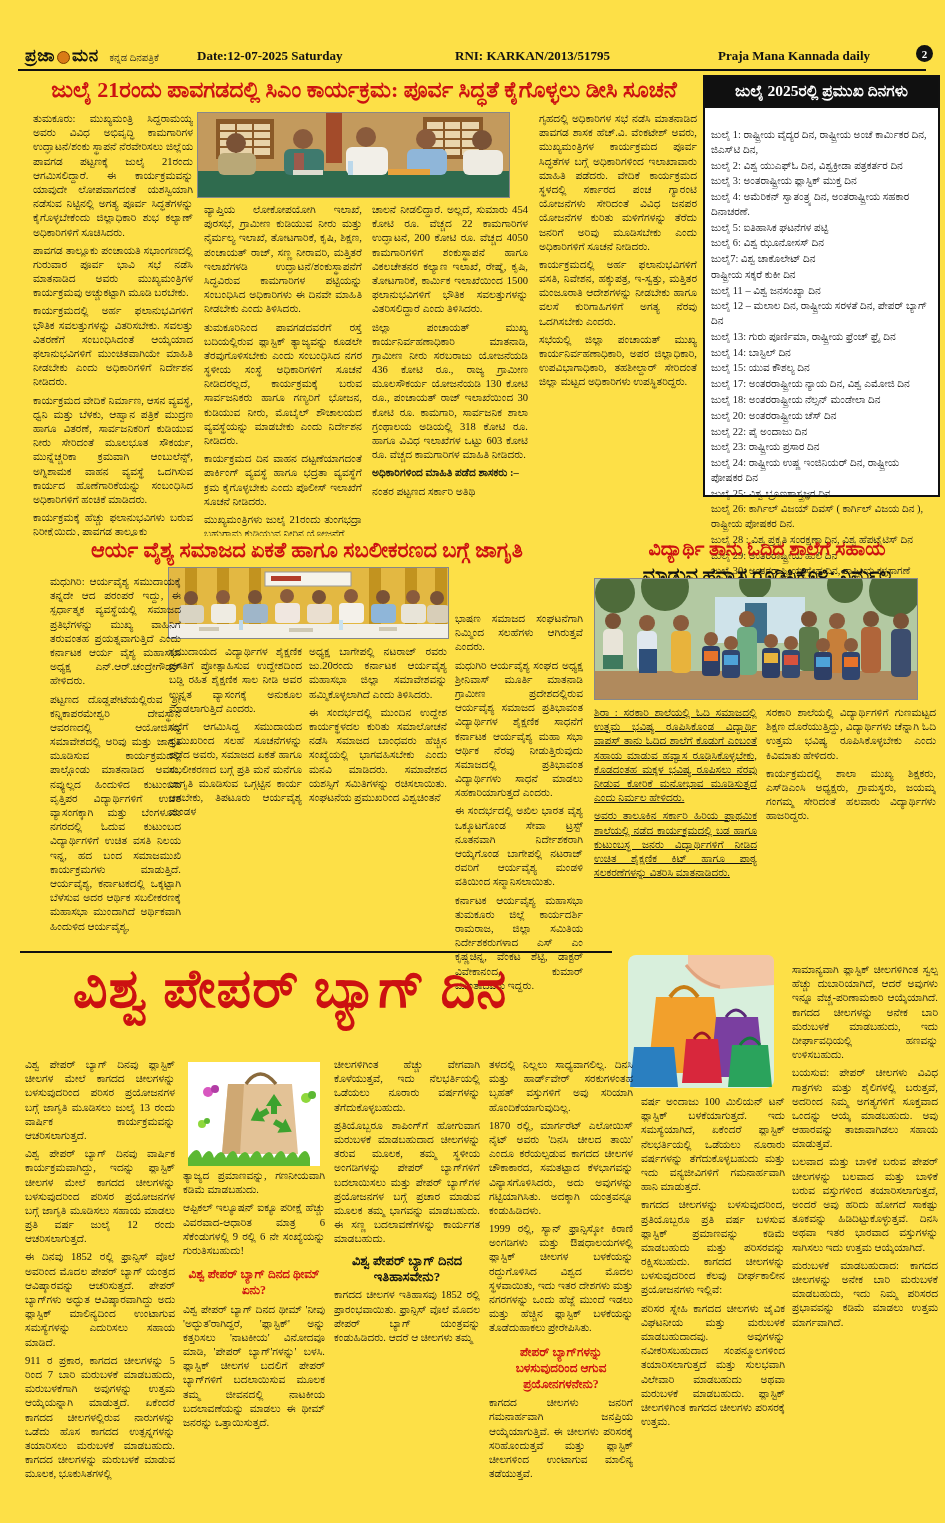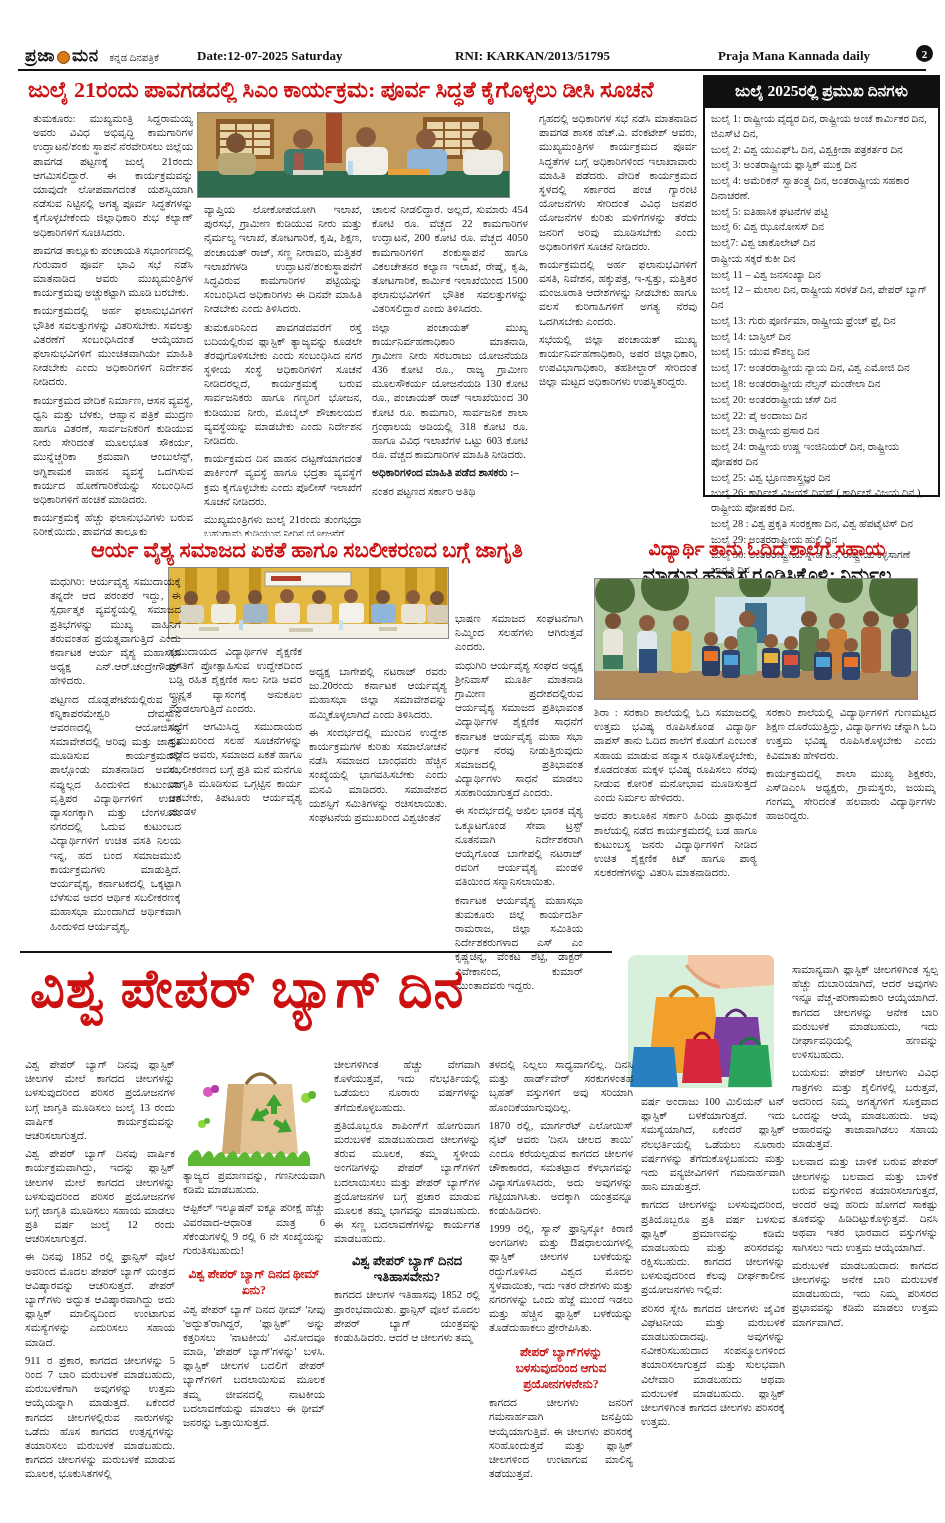--- a/index.html
+++ b/index.html
@@ -1,45 +1,45 @@
 <!DOCTYPE html>
 <html><head>
 <meta charset="utf-8">
 <style>
   html,body{margin:0;padding:0;background:#e8e8e8;}
-  .page{position:relative;width:945px;height:1523px;background:#ffffff;margin:0 auto;overflow:hidden;
+  .page{position:relative;width:945px;height:1523px;background:#fde047;margin:0 auto;overflow:hidden;
         font-family:"Liberation Serif","DejaVu Serif",serif;color:#191919;}
   .abs{position:absolute;}
   
   .masthead-logo{font-weight:bold;font-size:17px;letter-spacing:.5px;color:#111;}
   .masthead-sub{font-size:10px;color:#222;}
   .hdr-meta{font-weight:bold;font-size:13px;color:#111;}
   .page-badge{width:17px;height:17px;border-radius:50%;background:#111;color:#fff;font-size:11px;
               font-weight:bold;display:flex;align-items:center;justify-content:center;}
   .hdr-rule{left:18px;top:69px;width:908px;height:0;border-top:2px solid #111;}
   .emblem{display:inline-block;width:11px;height:11px;border-radius:50%;background:#d97b16;
           border:1.5px solid #7a3c00;vertical-align:middle;margin:0 2px;}
   
-  .headline-red{color:#cc1111;font-weight:bold;}
+  .headline-red{color:#cc1111;font-weight:bold;text-align:center;}
   .headline-black{color:#111;font-weight:bold;}
   .main-headline{font-size:22px;line-height:1.2;white-space:nowrap;}
   .mid-headline{font-size:21px;text-align:center;white-space:nowrap;}
   .right-headline{font-size:19px;text-align:center;line-height:1.35;}
   .big-headline{font-size:54px;line-height:1.0;letter-spacing:1px;}
   
   .col{font-size:10.6px;line-height:1.34;text-align:justify;overflow:hidden;color:#141414;}
   .col p{margin:0 0 4px 0;}
   .bold-line{font-weight:bold;}
   .sub-q{color:#cc1111;font-weight:bold;text-align:center;font-size:12px;line-height:1.35;margin:4px 0;}
   .sub-q-black{color:#111;font-weight:bold;text-align:center;font-size:13px;margin:3px 0;}
   
   .days-box{left:703px;top:75px;width:237px;height:422px;border:2px solid #111;background:#fff;box-sizing:border-box;}
   .days-title{background:#101010;color:#fff;font-weight:bold;font-size:15.5px;text-align:center;
               padding:5px 2px 6px;border-bottom:2px solid #111;}
-  .days-list{padding:4px 6px;font-size:10.4px;line-height:1.42;}
+  .days-list{padding:20px 6px;font-size:10.4px;line-height:1.42;}
   .days-list div{margin-bottom:1px;}
   
   .mid-rule{left:20px;top:951px;width:592px;border-top:2px solid #111;height:0;}
   .photo{border:1px solid #888;box-sizing:border-box;overflow:hidden;background:#ddd;}
   .clip{overflow:hidden;}
   svg{display:block;}
 </style>
 </head>
 <body>
 
@@ -193,23 +193,23 @@
   </div>
 
   <div class="abs col" style="left:33px;top:575px;width:131px;height:395px;margin-left:17px;">
       <p>ಮಧುಗಿರಿ: ಆರ್ಯವೈಶ್ಯ ಸಮುದಾಯಕ್ಕೆ ತನ್ನದೇ ಆದ ಪರಂಪರೆ ಇದ್ದು, ಈ ಸ್ಪರ್ಧಾತ್ಮಕ ವ್ಯವಸ್ಥೆಯಲ್ಲಿ ಸಮಾಜದ ಪ್ರತಿಭೆಗಳನ್ನು ಮುಖ್ಯ ವಾಹಿನಿಗೆ ತರುವಂತಹ ಪ್ರಯತ್ನವಾಗುತ್ತಿದೆ ಎಂದು ಕರ್ನಾಟಕ ಆರ್ಯ ವೈಶ್ಯ ಮಹಾಸಭಾ ಅಧ್ಯಕ್ಷ ಎನ್.ಆರ್.ಚಂದ್ರೇಗೌಡರ್ ಹೇಳಿದರು.</p>
       <p>ಪಟ್ಟಣದ ದೊಡ್ಡಪೇಟೆಯಲ್ಲಿರುವ ಶ್ರೀ ಕನ್ನಿಕಾಪರಮೇಶ್ವರಿ ದೇವಸ್ಥಾನ ಆವರಣದಲ್ಲಿ ಆಯೋಜಿಸಿದ್ದ ಸಮಾವೇಶದಲ್ಲಿ ಅರಿವು ಮತ್ತು ಜಾಗೃತಿ ಮೂಡಿಸುವ ಕಾರ್ಯಕ್ರಮದಲ್ಲಿ ಪಾಲ್ಗೊಂಡು ಮಾತನಾಡಿದ ಅವರು, ನವ್ಯುಲ್ಲದ ಹಿಂದುಳಿದ ಕುಟುಂಬದ ವೃತ್ತಿಪರ ವಿದ್ಯಾರ್ಥಿಗಳಿಗೆ ಉಚಿತ ವ್ಯಾಸಂಗಕ್ಕಾಗಿ ಮತ್ತು ಬೆಂಗಳೂರು ನಗರದಲ್ಲಿ ಓದುವ ಕುಟುಂಬದ ವಿದ್ಯಾರ್ಥಿಗಳಿಗೆ ಉಚಿತ ವಸತಿ ನಿಲಯ ಇನ್ನ, ಹದ ಬಂದ ಸಮಾಜಮುಖಿ ಕಾರ್ಯಕ್ರಮಗಳು ಮಾಡುತ್ತಿದೆ. ಆರ್ಯವೈಶ್ಯ, ಕರ್ನಾಟಕದಲ್ಲಿ ಒಕ್ಕಟ್ಟಾಗಿ ಬೆಳೆಸುವ ಅದರ ಆರ್ಥಿಕ ಸಬಲೀಕರಣಕ್ಕೆ ಮಹಾಸಭಾ ಮುಂದಾಗಿದೆ ಅರ್ಥಿಕವಾಗಿ ಹಿಂದುಳಿದ ಆರ್ಯವೈಶ್ಯ,</p>
     </div>
   <div class="abs col" style="left:169px;top:645px;width:133px;height:325px;">
       <p>ಸಮುದಾಯದ ವಿದ್ಯಾರ್ಥಿಗಳ ಶೈಕ್ಷಣಿಕ ಪ್ರಗತಿಗೆ ಪ್ರೋತ್ಸಾಹಿಸುವ ಉದ್ದೇಶದಿಂದ ಬಡ್ಡಿ ರಹಿತ ಶೈಕ್ಷಣಿಕ ಸಾಲ ನೀಡಿ ಅವರ ಉನ್ನತ ವ್ಯಾಸಂಗಕ್ಕೆ ಅನುಕೂಲ ಮಾಡಲಾಗುತ್ತಿದೆ ಎಂದರು.</p>
       <p>ಸಭೆಗೆ ಆಗಮಿಸಿದ್ದ ಸಮುದಾಯದ ಪ್ರಮುಖರಿಂದ ಸಲಹೆ ಸೂಚನೆಗಳನ್ನು ಪಡೆದ ಅವರು, ಸಮಾಜದ ಏಕತೆ ಹಾಗೂ ಸಬಲೀಕರಣದ ಬಗ್ಗೆ ಪ್ರತಿ ಮನೆ ಮನೆಗೂ ಜಾಗೃತಿ ಮೂಡಿಸುವ ಒಗ್ಗಟ್ಟಿನ ಕಾರ್ಯ ಆಗಬೇಕು, ತಿಪಟೂರು ಆರ್ಯವೈಶ್ಯ ಮಂಡಳ</p>
     </div>
-  <div class="abs col" style="left:309px;top:665px;width:138px;height:325px;">
+  <div class="abs col" style="left:309px;top:645px;width:138px;height:325px;">
       <p>ಅಧ್ಯಕ್ಷ ಬಾಗೇಪಲ್ಲಿ ನಟರಾಜ್ ರವರು ಜು.20ರಂದು ಕರ್ನಾಟಕ ಆರ್ಯವೈಶ್ಯ ಮಹಾಸಭಾ ಜಿಲ್ಲಾ ಸಮಾವೇಶವನ್ನು ಹಮ್ಮಿಕೊಳ್ಳಲಾಗಿದೆ ಎಂದು ತಿಳಿಸಿದರು.</p>
-      <p>ಈ ಸಂದರ್ಭದಲ್ಲಿ ಮುಂದಿನ ಉದ್ದೇಶ ಕಾರ್ಯಕ್ರಮಗಳ ಕುರಿತು ಸಮಾಲೋಚನೆ ನಡೆಸಿ ಸಮಾಜದ ಬಾಂಧವರು ಹೆಚ್ಚಿನ ಸಂಖ್ಯೆಯಲ್ಲಿ ಭಾಗವಹಿಸಬೇಕು ಎಂದು ಮನವಿ ಮಾಡಿದರು. ಸಮಾವೇಶದ ಯಶಸ್ಸಿಗೆ ಸಮಿತಿಗಳನ್ನು ರಚಿಸಲಾಯಿತು. ಸಂಘಟನೆಯ ಪ್ರಮುಖರಿಂದ ವಿಶ್ವಚಿಂತನೆ</p>
+      <p>ಈ ಸಂದರ್ಭದಲ್ಲಿ ಮುಂದಿನ ಉದ್ದೇಶ ಕಾರ್ಯಕ್ಥಳದಲ ಕುರಿತು ಸಮಾಲೋಚನೆ ನಡೆಸಿ ಸಮಾಜದ ಬಾಂಧವರು ಹೆಚ್ಚಿನ ಸಂಖ್ಯೆಯಲ್ಲಿ ಭಾಗವಹಿಸಬೇಕು ಎಂದು ಮನವಿ ಮಾಡಿದರು. ಸಮಾವೇಶದ ಯಶಸ್ಸಿಗೆ ಸಮಿತಿಗಳನ್ನು ರಚಿಸಲಾಯಿತು. ಸಂಘಟನೆಯ ಪ್ರಮುಖರಿಂದ ವಿಶ್ವಚಿಂತನೆ</p>
     </div>
   <div class="abs col" style="left:455px;top:575px;width:128px;height:395px;margin-top:37px;">
       <p>ಭಾಷಣ ಸಮಾಜದ ಸಂಘಟನೆಗಾಗಿ ನಿಮ್ಮಿಂದ ಸಲಹೆಗಳು ಆಗಿರುತ್ತವೆ ಎಂದರು.</p>
       <p>ಮಧುಗಿರಿ ಆರ್ಯವೈಶ್ಯ ಸಂಘದ ಅಧ್ಯಕ್ಷ ಶ್ರೀನಿವಾಸ್ ಮೂರ್ತಿ ಮಾತನಾಡಿ ಗ್ರಾಮೀಣ ಪ್ರದೇಶದಲ್ಲಿರುವ ಆರ್ಯವೈಶ್ಯ ಸಮಾಜದ ಪ್ರತಿಭಾವಂತ ವಿದ್ಯಾರ್ಥಿಗಳ ಶೈಕ್ಷಣಿಕ ಸಾಧನೆಗೆ ಕರ್ನಾಟಕ ಆರ್ಯವೈಶ್ಯ ಮಹಾ ಸಭಾ ಆರ್ಥಿಕ ನೆರವು ನೀಡುತ್ತಿರುವುದು ಸಮಾಜದಲ್ಲಿ ಪ್ರತಿಭಾವಂತ ವಿದ್ಯಾರ್ಥಿಗಳು ಸಾಧನೆ ಮಾಡಲು ಸಹಕಾರಿಯಾಗುತ್ತದೆ ಎಂದರು.</p>
       <p>ಈ ಸಂದರ್ಭದಲ್ಲಿ ಅಖಿಲ ಭಾರತ ವೈಶ್ಯ ಒಕ್ಕೂಟಗೊಂಡ ಸೇವಾ ಟ್ರಸ್ಟ್ ನೂತನವಾಗಿ ನಿರ್ದೇಶಕರಾಗಿ ಆಯ್ಕೆಗೊಂಡ ಬಾಗೇಪಲ್ಲಿ ನಟರಾಜ್ ರವರಿಗೆ ಆರ್ಯವೈಶ್ಯ ಮಂಡಳಿ ವತಿಯಿಂದ ಸನ್ಮಾನಿಸಲಾಯಿತು.</p>
       <p>ಕರ್ನಾಟಕ ಆರ್ಯವೈಶ್ಯ ಮಹಾಸಭಾ ತುಮಕೂರು ಜಿಲ್ಲೆ ಕಾರ್ಯದರ್ಶಿ ರಾಮರಾಜ, ಜಿಲ್ಲಾ ಸಮಿತಿಯ ನಿರ್ದೇಶಕರುಗಳಾದ ಎಸ್ ಎಂ ಕೃಷ್ಣಚಿನ್ನ, ವೆಂಕಟ ಶೆಟ್ಟಿ, ಡಾಕ್ಟರ್ ವಿವೇಕಾನಂದ, ಕುಮಾರ್ ಮುಂತಾದವರು ಇದ್ದರು.</p>
     </div>
 
   <div class="abs right-headline" style="left:595px;top:536px;width:344px;">
     <div class="headline-red">ವಿದ್ಯಾರ್ಥಿ ತಾನು ಓದಿದ ಶಾಲೆಗೆ ಸಹಾಯ</div>
@@ -265,21 +265,21 @@
         <circle cx="228" cy="66" r="7" fill="#8a5b3c"></circle>
           <rect x="219" y="73" width="18" height="28" rx="4" fill="#2e3f66"></rect>
           <rect x="221" y="78" width="14" height="10" fill="#4ea3d8"></rect>
         <circle cx="256" cy="66" r="7" fill="#8a5b3c"></circle>
           <rect x="247" y="73" width="18" height="28" rx="4" fill="#31456e"></rect>
           <rect x="249" y="78" width="14" height="10" fill="#e8732a"></rect>
       </g>
     </svg>
   </div>
 
-  <div class="abs col" style="left:594px;top:706px;width:163px;height:250px;">
+  <div class="abs col" style="left:594px;top:706px;width:163px;height:250px;text-decoration:underline;">
       <p>ಶಿರಾ : ಸರಕಾರಿ ಶಾಲೆಯಲ್ಲಿ ಓದಿ ಸಮಾಜದಲ್ಲಿ ಉತ್ತಮ ಭವಿಷ್ಯ ರೂಪಿಸಿಕೊಂಡ ವಿದ್ಯಾರ್ಥಿ ವಾಪಸ್ ತಾನು ಓದಿದ ಶಾಲೆಗೆ ಕೊಡುಗೆ ಎಂಬಂತೆ ಸಹಾಯ ಮಾಡುವ ಹವ್ಯಾಸ ರೂಢಿಸಿಕೊಳ್ಳಬೇಕು, ಕೊಡದಂತಹ ಮಕ್ಕಳ ಭವಿಷ್ಯ ರೂಪಿಸಲು ನೆರವು ನೀಡುವ ಕೋರಿಕೆ ಮನೋಭಾವ ಮೂಡಿಸುತ್ತದೆ ಎಂದು ನಿರ್ಮಲ ಹೇಳಿದರು.</p>
       <p>ಅವರು ತಾಲೂಕಿನ ಸರ್ಕಾರಿ ಹಿರಿಯ ಪ್ರಾಥಮಿಕ ಶಾಲೆಯಲ್ಲಿ ನಡೆದ ಕಾರ್ಯಕ್ರಮದಲ್ಲಿ ಬಡ ಹಾಗೂ ಕುಟುಂಬಸ್ಥ ಜನರು ವಿದ್ಯಾರ್ಥಿಗಳಿಗೆ ನೀಡಿದ ಉಚಿತ ಶೈಕ್ಷಣಿಕ ಕಿಟ್ ಹಾಗೂ ಪಾಠ್ಯ ಸಲಕರಣೆಗಳನ್ನು ವಿತರಿಸಿ ಮಾತನಾಡಿದರು.</p>
     </div>
   <div class="abs col" style="left:766px;top:706px;width:170px;height:250px;">
       <p>ಸರಕಾರಿ ಶಾಲೆಯಲ್ಲಿ ವಿದ್ಯಾರ್ಥಿಗಳಿಗೆ ಗುಣಮಟ್ಟದ ಶಿಕ್ಷಣ ದೊರೆಯುತ್ತಿದ್ದು, ವಿದ್ಯಾರ್ಥಿಗಳು ಚೆನ್ನಾಗಿ ಓದಿ ಉತ್ತಮ ಭವಿಷ್ಯ ರೂಪಿಸಿಕೊಳ್ಳಬೇಕು ಎಂದು ಕಿವಿಮಾತು ಹೇಳಿದರು.</p>
       <p>ಕಾರ್ಯಕ್ರಮದಲ್ಲಿ ಶಾಲಾ ಮುಖ್ಯ ಶಿಕ್ಷಕರು, ಎಸ್‌ಡಿಎಂಸಿ ಅಧ್ಯಕ್ಷರು, ಗ್ರಾಮಸ್ಥರು, ಜಯಮ್ಮ ಗಂಗಮ್ಮ ಸೇರಿದಂತೆ ಹಲವಾರು ವಿದ್ಯಾರ್ಥಿಗಳು ಹಾಜರಿದ್ದರು.</p>
     </div>
 
   <div class="abs mid-rule"></div>
 

